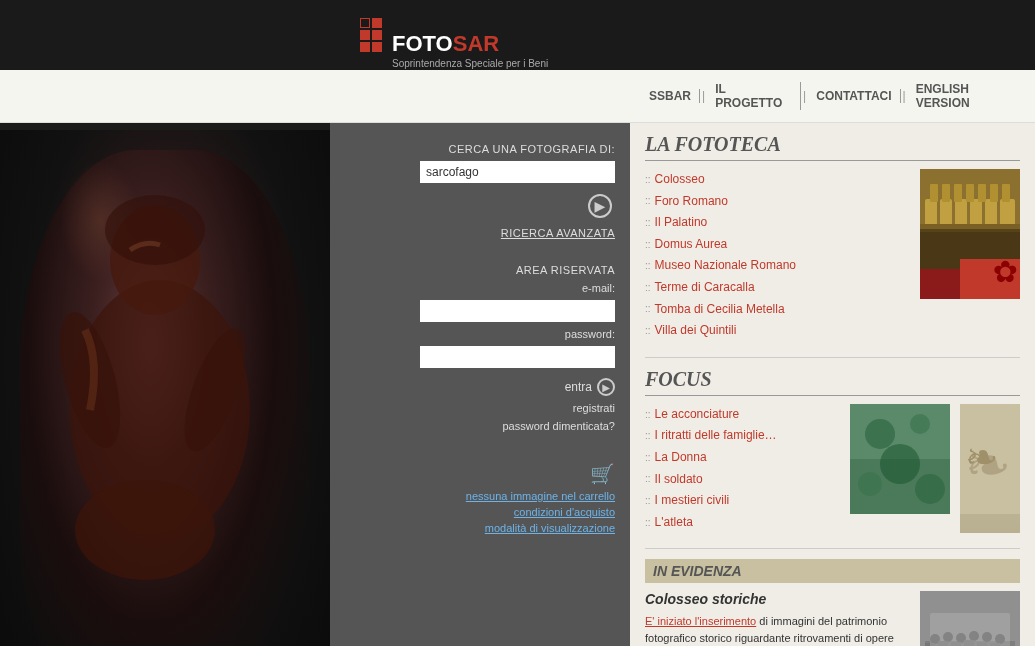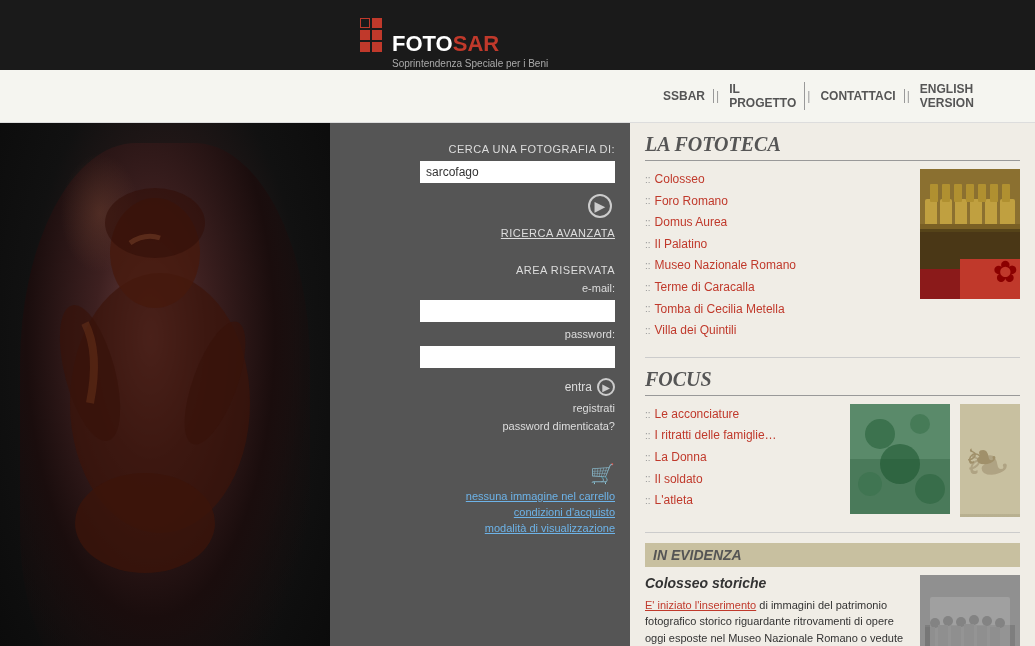--- a/index.html
+++ b/index.html
@@ -14,21 +14,21 @@
     #logo-icon { display: flex; flex-direction: column; gap: 2px; }
     .logo-row { display: flex; gap: 2px; }
     .logo-sq { width: 10px; height: 10px; background: #c0392b; }
     .logo-sq.empty { background: transparent; border: 1px solid #c0392b; }
     #logo-text { color: white; margin-top: 44px; }
     #logo-text .foto { font-size: 22px; font-weight: bold; color: white; }
     #logo-text .sar { font-size: 22px; font-weight: bold; color: #c0392b; }
     #logo-text .subtitle { font-size: 10px; color: #aaa; display: block; line-height: 1.3; }
 
     
-    #navbar { background: #f5f5f0; border-bottom: 1px solid #ddd; padding: 12px 20px; display: flex; align-items: flex-start; gap: 0; }
+    #navbar { background: #f5f5f0; border-bottom: 1px solid #ddd; padding: 12px 6px; display: flex; align-items: flex-start; gap: 0; }
     #nav-links { display: flex; align-items: center; gap: 0; margin-left: 635px; }
     .nav-link { color: #555; text-decoration: none; font-size: 12px; font-weight: bold; padding: 0 8px; border-right: 1px solid #999; cursor: pointer; }
     .nav-link:last-child { border-right: none; }
 
     
     #main { display: flex; flex: 1; background: #f5f5f0; }
 
     
     #left-panel { width: 330px; background: #1a1a1a; flex-shrink: 0; overflow: hidden; position: relative; }
     #statue-bg { width: 100%; height: 100%; background: #1a1a1a; display: flex; align-items: center; justify-content: center; overflow: hidden; }
@@ -210,22 +210,22 @@
     </div>
 
     <div id="right-panel">
 
       <div id="fototeca-section">
         <div class="section-title">LA FOTOTECA</div>
         <div class="fototeca-grid">
           <div class="fototeca-links">
             <a class="fototeca-link">Colosseo</a>
             <a class="fototeca-link">Foro Romano</a>
+            <a class="fototeca-link">Il Palatino</a>
             <a class="fototeca-link">Domus Aurea</a>
-            <a class="fototeca-link">Il Palatino</a>
             <a class="fototeca-link">Museo Nazionale Romano</a>
             <a class="fototeca-link">Terme di Caracalla</a>
             <a class="fototeca-link">Tomba di Cecilia Metella</a>
             <a class="fototeca-link">Villa dei Quintili</a>
           </div>
           <div class="fototeca-image">
             <div class="colosseum-img">
               <svg width="100" height="100">
                 <rect width="100" height="100" fill="#8b7030"></rect>
                 <rect x="0" y="60" width="100" height="40" fill="#6a5020"></rect>
@@ -255,20 +255,21 @@
       <hr class="section-divider">
 
       <div id="focus-section">
         <div class="section-title">FOCUS</div>
         <div class="focus-grid">
           <div class="fototeca-links">
             <a class="fototeca-link">Le acconciature</a>
             <a class="fototeca-link">I ritratti delle famiglie…</a>
             <a class="fototeca-link">La Donna</a>
             <a class="fototeca-link">Il soldato</a>
+            <a class="fototeca-link">I mestieri civili</a>
             <a class="fototeca-link">L'atleta</a>
           </div>
           <div class="focus-image">
             <svg width="100" height="110">
               <rect width="100" height="110" fill="#4a7a5a"></rect>
               <rect x="0" y="0" width="100" height="55" fill="#5a8a6a"></rect>
 
               <circle cx="30" cy="30" r="15" fill="rgba(30,90,50,0.5)"></circle>
               <circle cx="70" cy="20" r="10" fill="rgba(40,100,60,0.4)"></circle>
               <circle cx="50" cy="60" r="20" fill="rgba(20,80,40,0.5)"></circle>

